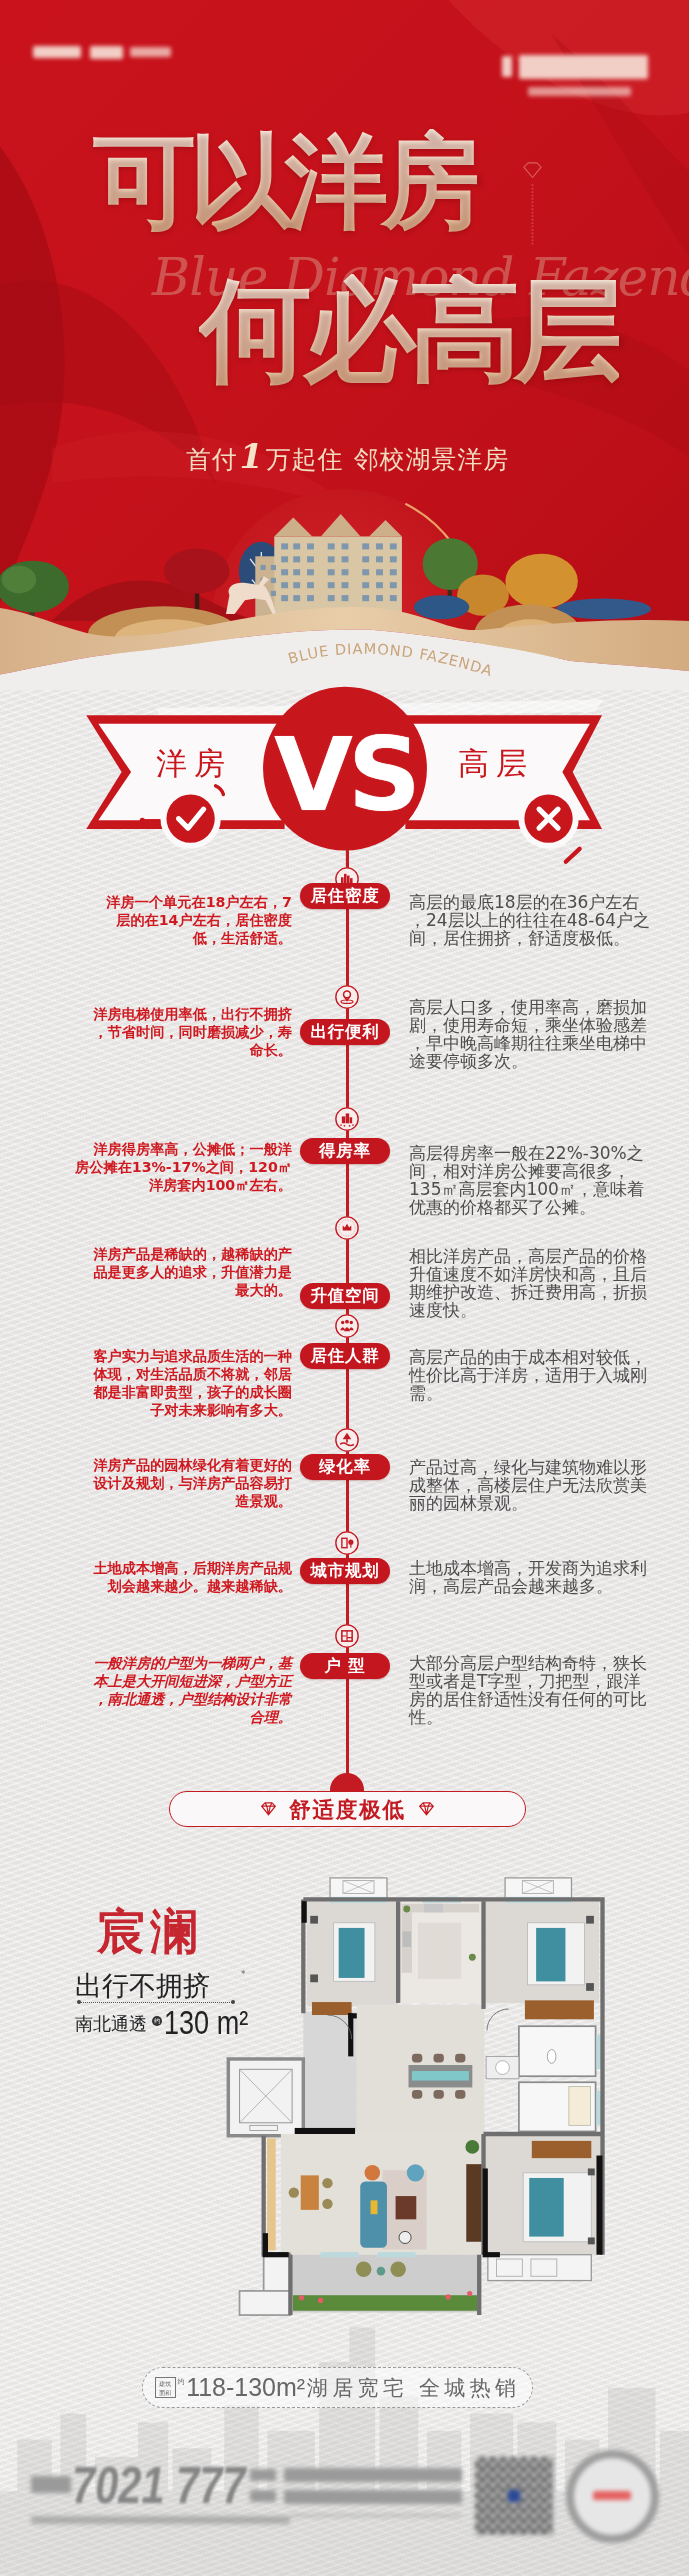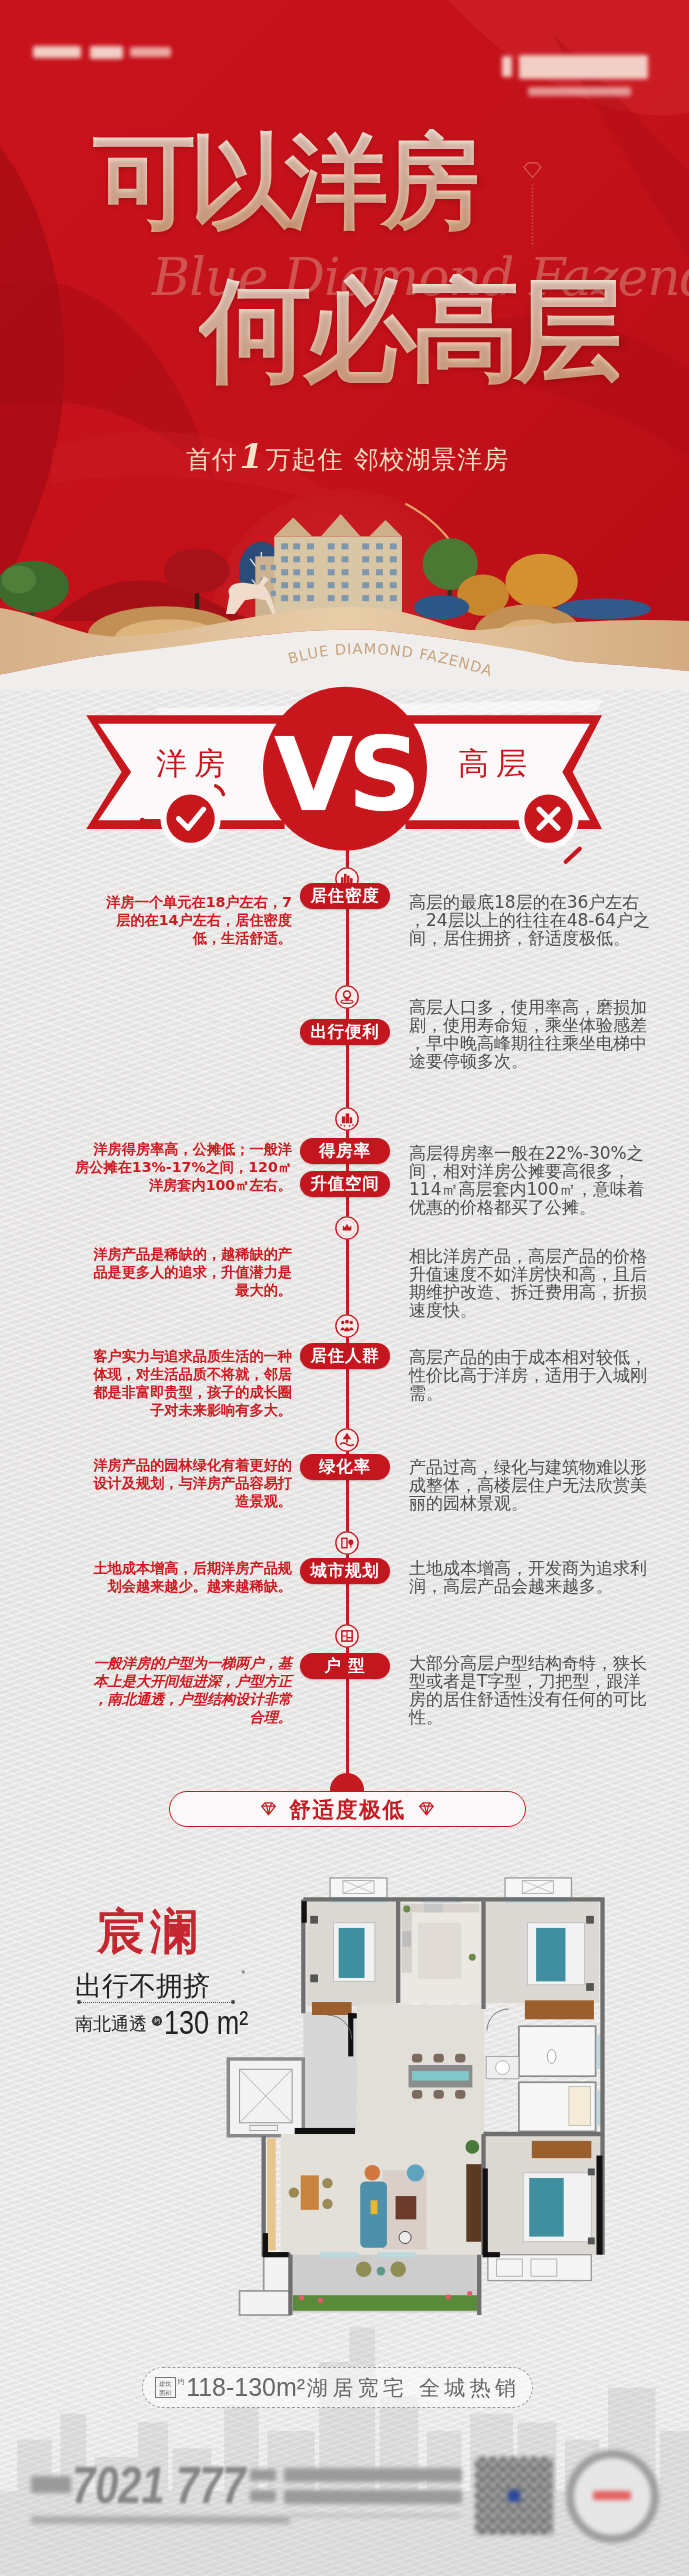--- a/index.html
+++ b/index.html
@@ -337,39 +337,42 @@
   </svg>
 
   <div class="ltxt" style="top:893px;">洋房一个单元在18户左右，7
 层的在14户左右，居住密度
 低，生活舒适。</div>
   <div class="tl-pill" style="top:871px;margin-top:12px;">居住密度</div>
   <div class="rtxt" style="top:893px;">高层的最底18层的在36户左右
 ，24层以上的往往在48-64户之
 间，居住拥挤，舒适度极低。</div>
 
+  <div class="ltxt" style="top:1005px;">洋房电梯使用率低，出行不拥挤
+，节省时间，同时磨损减少，寿
+命长。</div>
   <div class="tl-pill" style="top:1019px;">出行便利</div>
   <div class="rtxt" style="top:998px;">高层人口多，使用率高，磨损加
 剧，使用寿命短，乘坐体验感差
 ，早中晚高峰期往往乘坐电梯中
 途要停顿多次。</div>
 
   <div class="ltxt" style="top:1140px;">洋房得房率高，公摊低；一般洋
 房公摊在13%-17%之间，120㎡
 洋房套内100㎡左右。</div>
   <div class="tl-pill" style="top:1138px;">得房率</div>
   <div class="rtxt" style="top:1144px;">高层得房率一般在22%-30%之
 间，相对洋房公摊要高很多，
-114㎡高层套内100㎡，意味着
+135㎡高层套内100㎡，意味着
 优惠的价格都买了公摊。</div>
 
   <div class="ltxt" style="top:1245px;">洋房产品是稀缺的，越稀缺的产
 品是更多人的追求，升值潜力是
 最大的。</div>
-  <div class="tl-pill" style="top:1171px;">升值空间</div>
+  <div class="tl-pill" style="top:1283px;">升值空间</div>
   <div class="rtxt" style="top:1247px;">相比洋房产品，高层产品的价格
 升值速度不如洋房快和高，且后
 期维护改造、拆迁费用高，折损
 速度快。</div>
 
   <div class="ltxt" style="top:1347px;">客户实力与追求品质生活的一种
 体现，对生活品质不将就，邻居
 都是非富即贵型，孩子的成长圈
 子对未来影响有多大。</div>
   <div class="tl-pill" style="top:1343px;">居住人群</div>

